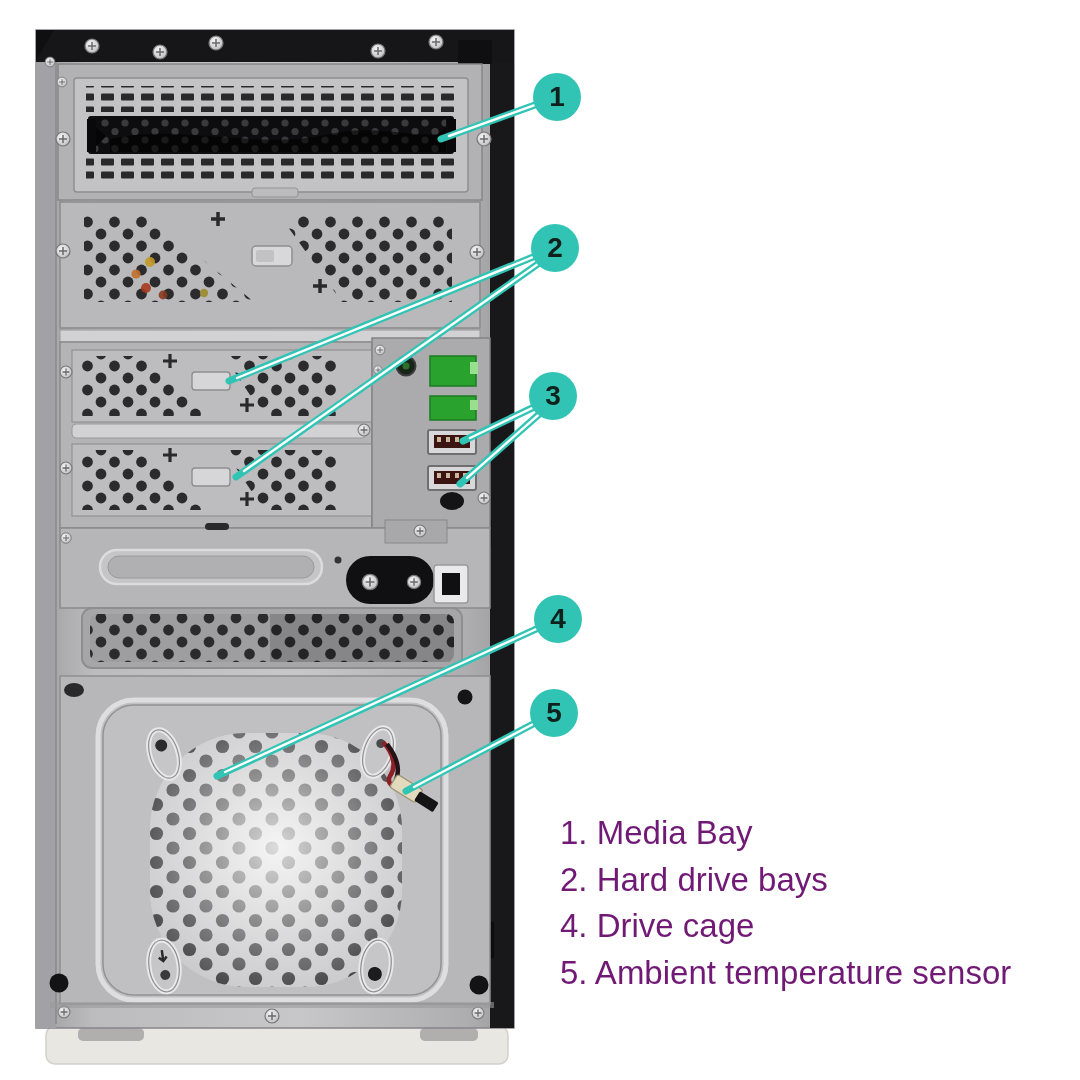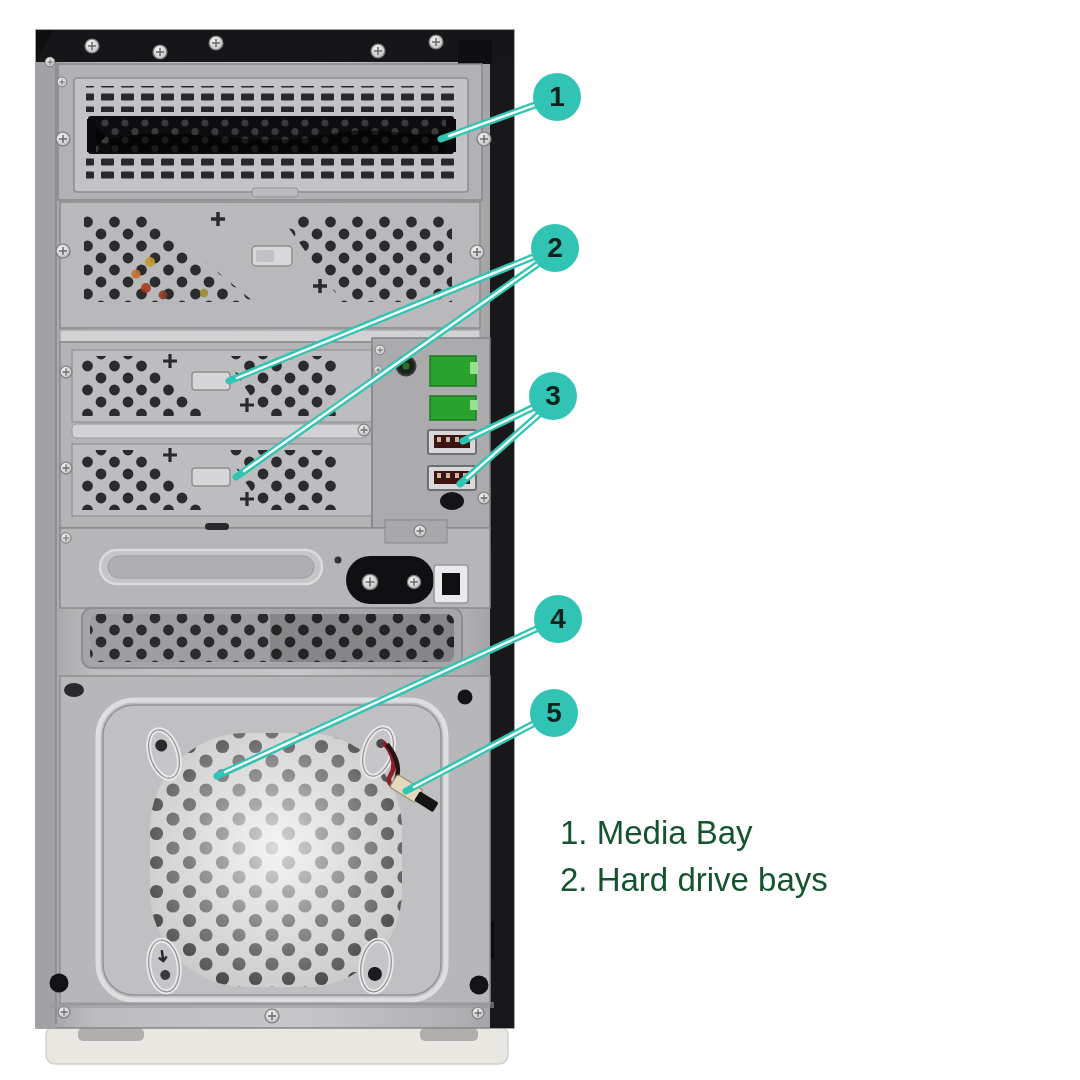--- a/index.html
+++ b/index.html
@@ -2,21 +2,21 @@
 <html><head>
 <meta charset="utf-8">
 <style>
   html,body{margin:0;padding:0;background:#fff;}
   .canvas{position:relative;width:1080px;height:1080px;background:#ffffff;overflow:hidden;
           font-family:"Liberation Sans",sans-serif;}
   .tower-svg{position:absolute;left:0;top:0;}
   .callout{position:absolute;width:48px;height:48px;border-radius:50%;
            background:#31c4b4;display:flex;align-items:center;justify-content:center;
            font-weight:700;font-size:28px;color:#0e211d;letter-spacing:0;}
-  .legend{position:absolute;left:560px;top:810px;color:#14532d;
+  .legend{position:absolute;left:560px;top:810px;color:#701a75;
           font-size:33px;line-height:46.5px;white-space:nowrap;}
 </style>
 </head>
 <body>
 
 <div class="canvas">
 
   <svg class="tower-svg" width="1080" height="1080" viewBox="0 0 1080 1080">
     <defs>
       <linearGradient id="metalH" x1="0" y1="0" x2="1" y2="0">
@@ -300,15 +300,17 @@
 
   <div class="callout" style="left:533px;top:73px">1</div>
   <div class="callout" style="left:531px;top:224px">2</div>
   <div class="callout" style="left:529px;top:372px">3</div>
   <div class="callout" style="left:534px;top:595px">4</div>
   <div class="callout" style="left:530px;top:689px">5</div>
 
   <div class="legend">
     <div>1. Media Bay</div>
     <div>2. Hard drive bays</div>
+    <div>4. Drive cage</div>
+    <div>5. Ambient temperature sensor</div>
   </div>
 
 </div>
 
 </body></html>

